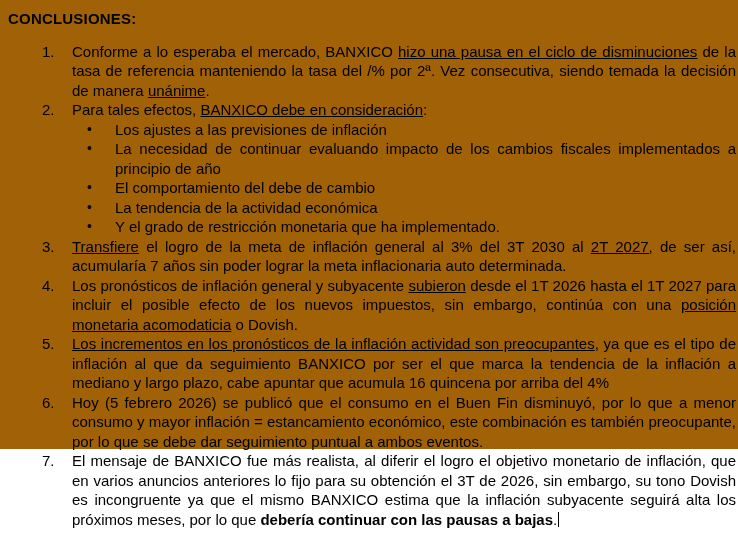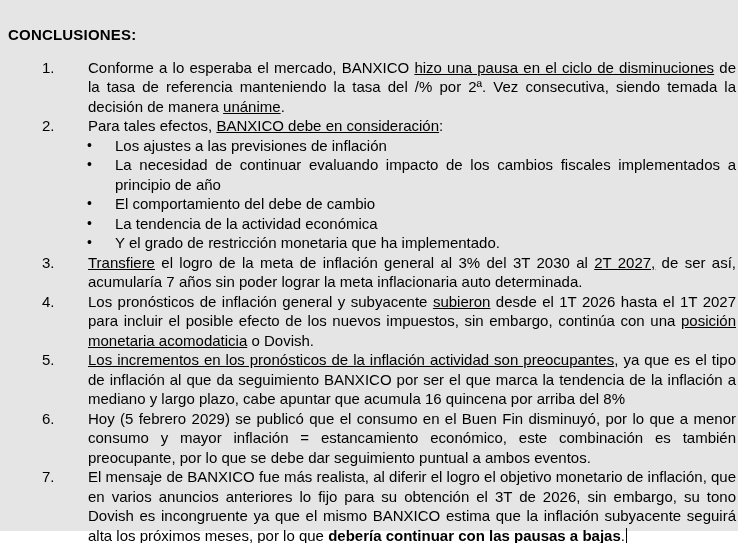--- a/index.html
+++ b/index.html
@@ -2,25 +2,25 @@
 <html><head>
 <meta charset="utf-8">
 <style>
   * { margin: 0; padding: 0; box-sizing: border-box; }
   html, body { background: #ffffff; }
   body {
     width: 738px; height: 543px; overflow: hidden;
     font-family: "Liberation Sans", sans-serif;
     font-size: 15px; line-height: 19.5px; color: #000000;
   }
-  .page { width: 738px; height: 531px; padding: 25px 2px 0 8px; background: #e5e5e5; }
+  .page { width: 738px; height: 449px; padding: 9px 2px 0 8px; background: #a16207; }
   .doc-title { font-weight: 700; margin-bottom: 13px; letter-spacing: 0.2px; }
   .item-row { display: flex; margin-left: 34px; }
   .item-num { flex: 0 0 30px; }
-  .item-text { flex: 1; text-align: justify; margin-left: 16px; }
+  .item-text { flex: 1; text-align: justify; }
   .bullet-row { display: flex; margin-left: 79px; }
   .bullet-dot { flex: 0 0 28px; font-size: 14px; }
   .bullet-text { flex: 1; text-align: justify; }
   .seg-underline { text-decoration: underline; }
   .seg-italic { }
   .seg-bold { font-weight: 700; }
   .text-cursor {
     display: inline-block; width: 1px; height: 15px;
     background: #000000; vertical-align: -2px; margin-left: 1px;
   }
@@ -62,24 +62,24 @@
       <div class="item-row">
         <div class="item-num">3.</div>
         <div class="item-text"><span class="seg-underline">Transfiere</span><span class=""> el logro de la meta de inflación general al 3% del 3T 2030 al </span><span class="seg-underline">2T 2027,</span><span class=""> de ser así, acumularía 7 años sin poder lograr la meta inflacionaria auto determinada.</span></div>
       </div>
       <div class="item-row">
         <div class="item-num">4.</div>
         <div class="item-text"><span class="">Los pronósticos de inflación general y subyacente </span><span class="seg-underline">subieron</span><span class=""> desde el 1T 2026 hasta el 1T 2027 para incluir el posible efecto de los nuevos impuestos, sin embargo, continúa con una </span><span class="seg-underline">posición monetaria acomodaticia</span><span class=""> o </span><span class="seg-italic">Dovish</span><span class="">.</span></div>
       </div>
       <div class="item-row">
         <div class="item-num">5.</div>
-        <div class="item-text"><span class="seg-underline">Los incrementos en los pronósticos de la inflación actividad son preocupantes</span><span class="">, ya que es el tipo de inflación al que da seguimiento BANXICO por ser el que marca la tendencia de la inflación a mediano y largo plazo, cabe apuntar que acumula 16 quincena por arriba del 8%</span></div>
+        <div class="item-text"><span class="seg-underline">Los incrementos en los pronósticos de la inflación actividad son preocupantes</span><span class="">, ya que es el tipo de inflación al que da seguimiento BANXICO por ser el que marca la tendencia de la inflación a mediano y largo plazo, cabe apuntar que acumula 16 quincena por arriba del 4%</span></div>
       </div>
       <div class="item-row">
         <div class="item-num">6.</div>
-        <div class="item-text"><span class="">Hoy (5 febrero 2029) se publicó que el consumo en el Buen Fin disminuyó, por lo que a menor consumo y mayor inflación = estancamiento económico, este combinación es también preocupante, por lo que se debe dar seguimiento puntual a ambos eventos.</span></div>
+        <div class="item-text"><span class="">Hoy (5 febrero 2026) se publicó que el consumo en el Buen Fin disminuyó, por lo que a menor consumo y mayor inflación = estancamiento económico, este combinación es también preocupante, por lo que se debe dar seguimiento puntual a ambos eventos.</span></div>
       </div>
       <div class="item-row">
         <div class="item-num">7.</div>
         <div class="item-text"><span class="">El mensaje de BANXICO fue más realista, al diferir el logro el objetivo monetario de inflación, que en varios anuncios anteriores lo fijo para su obtención el 3T de 2026, sin embargo, su tono </span><span class="seg-italic">Dovish</span><span class=""> es incongruente ya que el mismo BANXICO estima que la inflación subyacente seguirá alta los próximos meses, por lo que </span><span class="seg-bold">debería continuar con las pausas a bajas</span><span class="">.</span><span class="text-cursor"></span></div>
       </div>
     </div>
 </div>
 
 </body></html>

